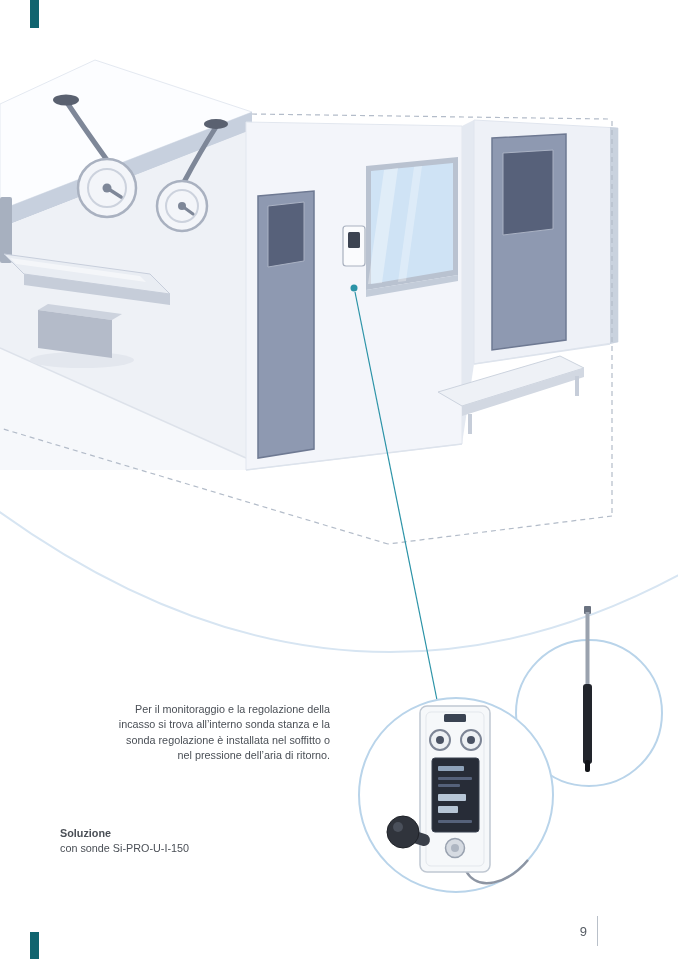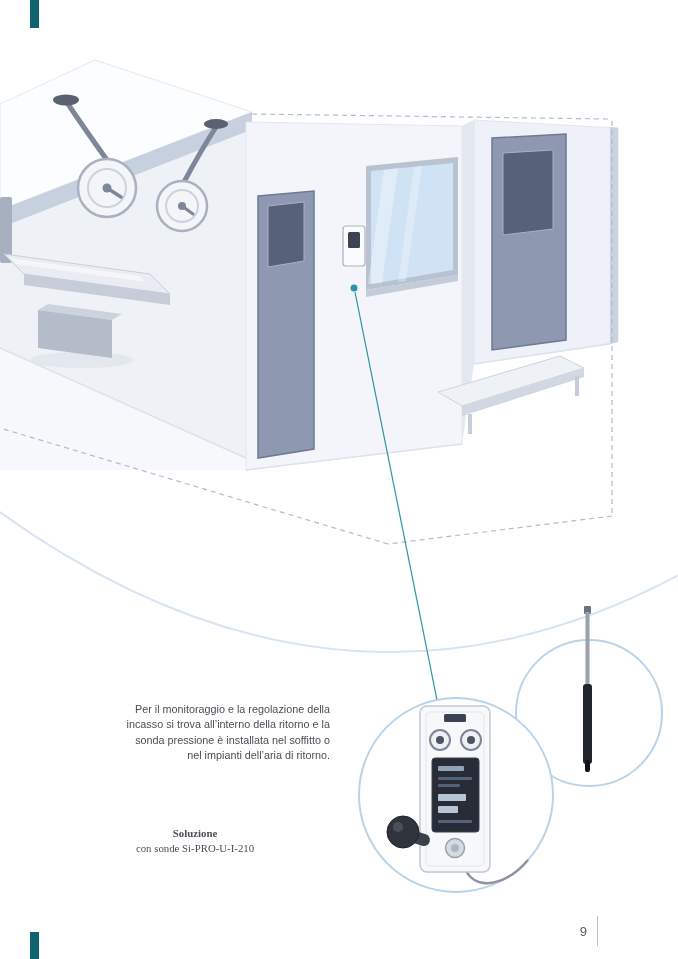--- a/index.html
+++ b/index.html
@@ -11,21 +11,21 @@
   .accent-bar { position:absolute; left:30px; width:9px; background:#10646f; }
   .accent-top { top:0; height:28px; }
   .accent-bottom { bottom:0; height:27px; }
   .desc-block {
     position:absolute; top:702px; right:348px; width:270px;
     text-align:right; color:#4a4f56; font-size:10.8px; line-height:15.4px;
   }
   .desc-line { margin:0; }
   .solution-block {
     position:absolute; top:826px; right:348px; width:270px;
-    text-align:center; color:#4a4f56; font-size:10.8px; line-height:15.4px;font-family:Liberation Serif, serif;
+    text-align:left; color:#4a4f56; font-size:10.8px; line-height:15.4px;
   }
   .solution-title { font-weight:bold; }
   .page-number-wrap {
     position:absolute; top:916px; right:80px; height:30px;
     display:flex; align-items:center; padding-right:10px;
     border-right:1px solid #b9c0c9; color:#555b63; font-size:13px;
   }
 </style>
 </head>
 <body>
@@ -163,27 +163,27 @@
       <g>
         <path d="M 405 834 L 424 840" stroke="#3a3f49" stroke-width="12" stroke-linecap="round"></path>
         <circle cx="403" cy="832" r="16" fill="#30343c" stroke="#1f2228" stroke-width="1"></circle>
         <circle cx="398" cy="827" r="5" fill="#4a505b"></circle>
       </g>
     </g>
   </svg>
 
   <div class="desc-block">
     <p class="desc-line">Per il monitoraggio e la regolazione della</p>
-    <p class="desc-line">incasso si trova all’interno della ritorno e la</p>
-    <p class="desc-line">sonda pressione è installata nel soffitto o</p>
-    <p class="desc-line">nel impianti dell’aria di ritorno.</p>
+    <p class="desc-line">incasso si trova all’interno sonda stanza e la</p>
+    <p class="desc-line">sonda regolazione è installata nel soffitto o</p>
+    <p class="desc-line">nel pressione dell’aria di ritorno.</p>
   </div>
 
   <div class="solution-block">
     <div class="solution-title">Soluzione</div>
-    <div class="solution-line">con sonde Si-PRO-U-I-210</div>
+    <div class="solution-line">con sonde Si-PRO-U-I-150</div>
   </div>
 
   <div class="page-number-wrap">
     <span>9</span>
   </div>
 
 </div>
 
 </body></html>

